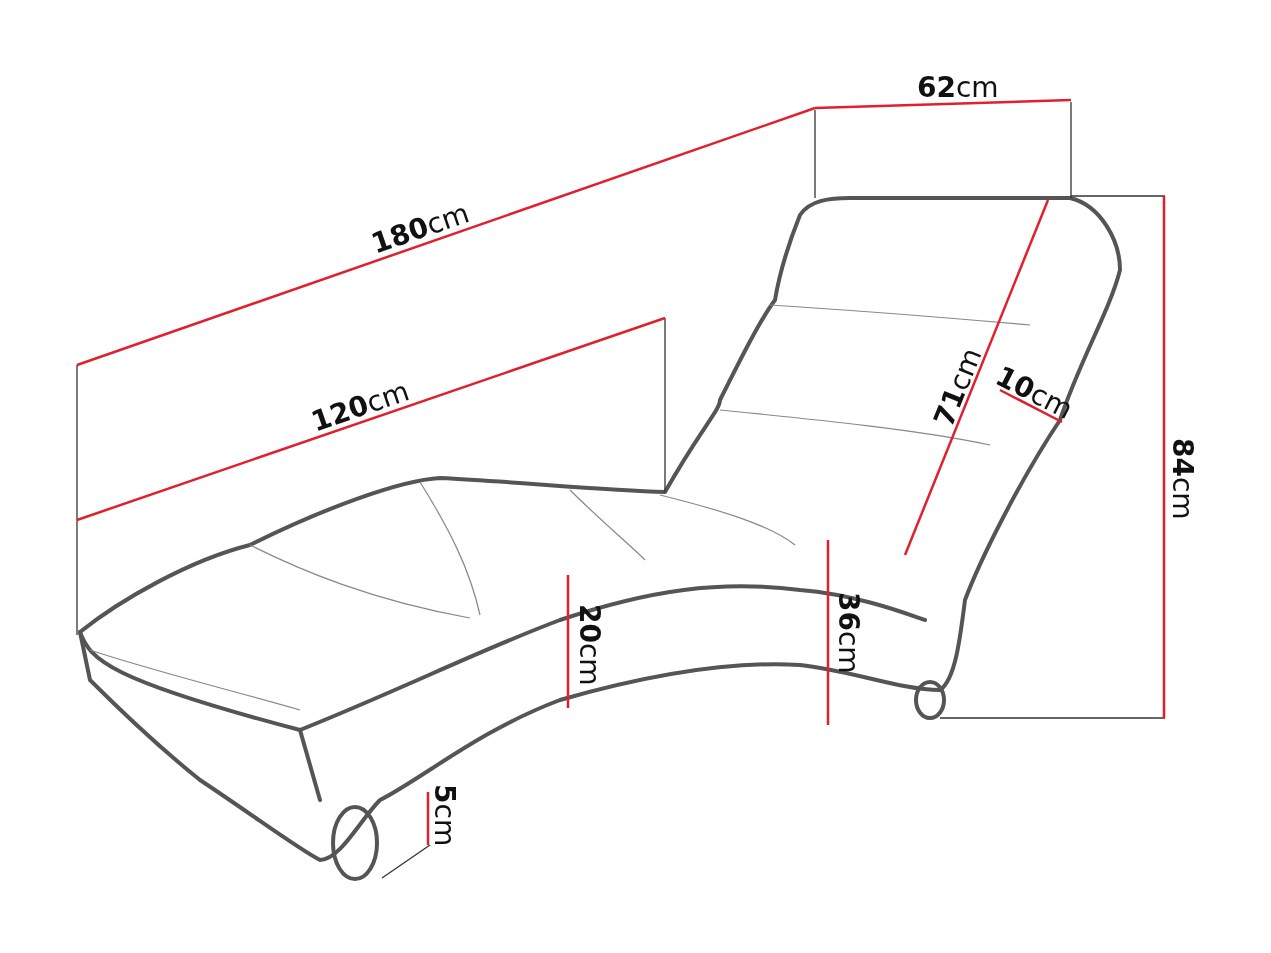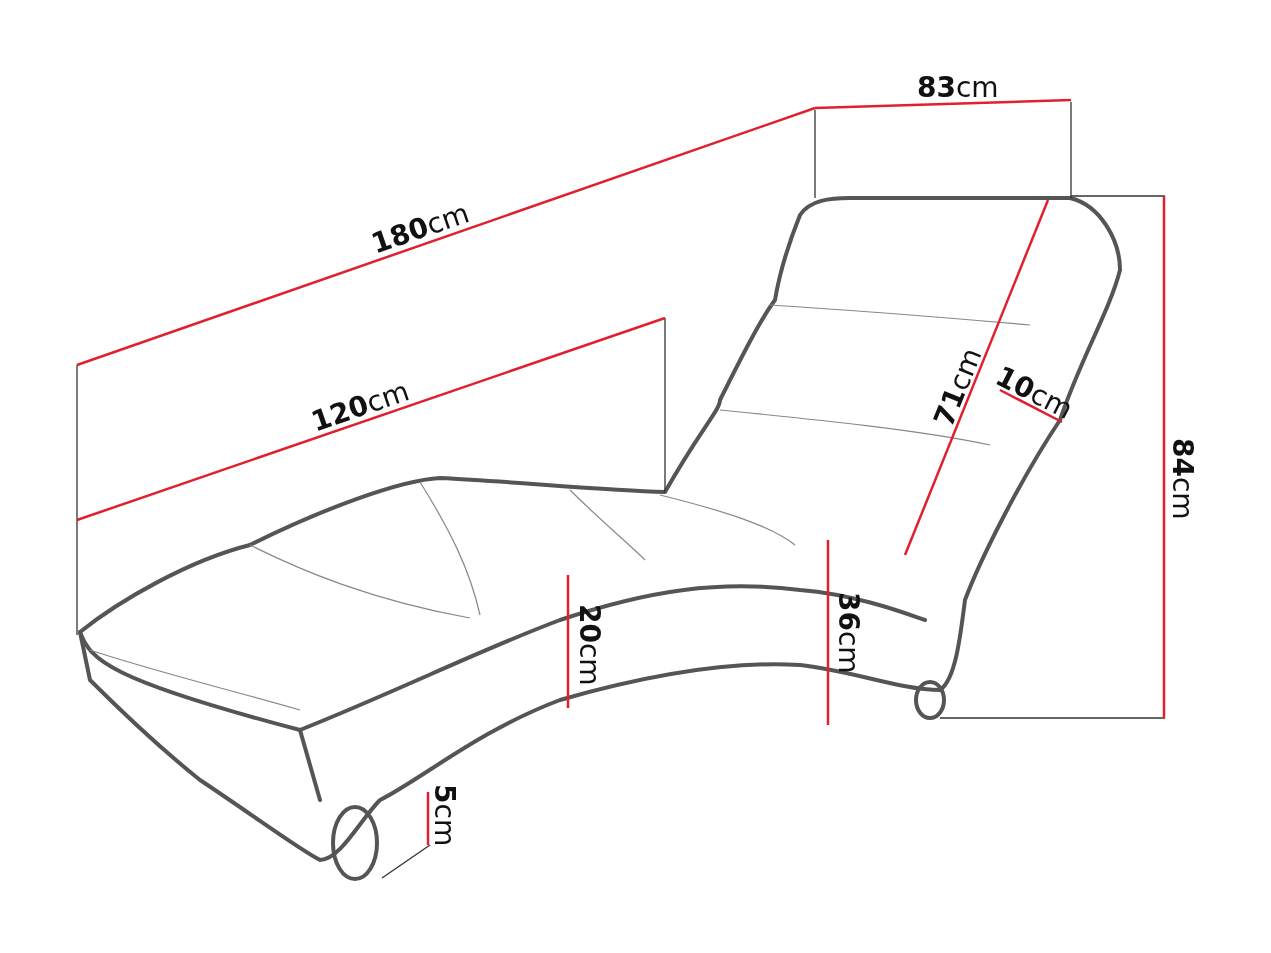--- a/index.html
+++ b/index.html
@@ -54,21 +54,21 @@
   </g>
 </svg>
 
 <div class="dim" style="left:368px;top:232px;transform:rotate(-19deg);">
   <b>180</b><span class="u">cm</span>
 </div>
 <div class="dim" style="left:308px;top:410px;transform:rotate(-19deg);">
   <b>120</b><span class="u">cm</span>
 </div>
 <div class="dim" style="left:917px;top:74px;">
-  <b>83</b><span class="u">cm</span>
+  <b>62</b><span class="u">cm</span>
 </div>
 <div class="dim" style="left:930px;top:420px;transform:rotate(-68deg);">
   <b>71</b><span class="u">cm</span>
 </div>
 <div class="dim" style="left:1004px;top:362px;transform:rotate(27deg);">
   <b>10</b><span class="u">cm</span>
 </div>
 <div class="dim" style="left:1196px;top:438px;transform:rotate(90deg);">
   <b>84</b><span class="u">cm</span>
 </div>

